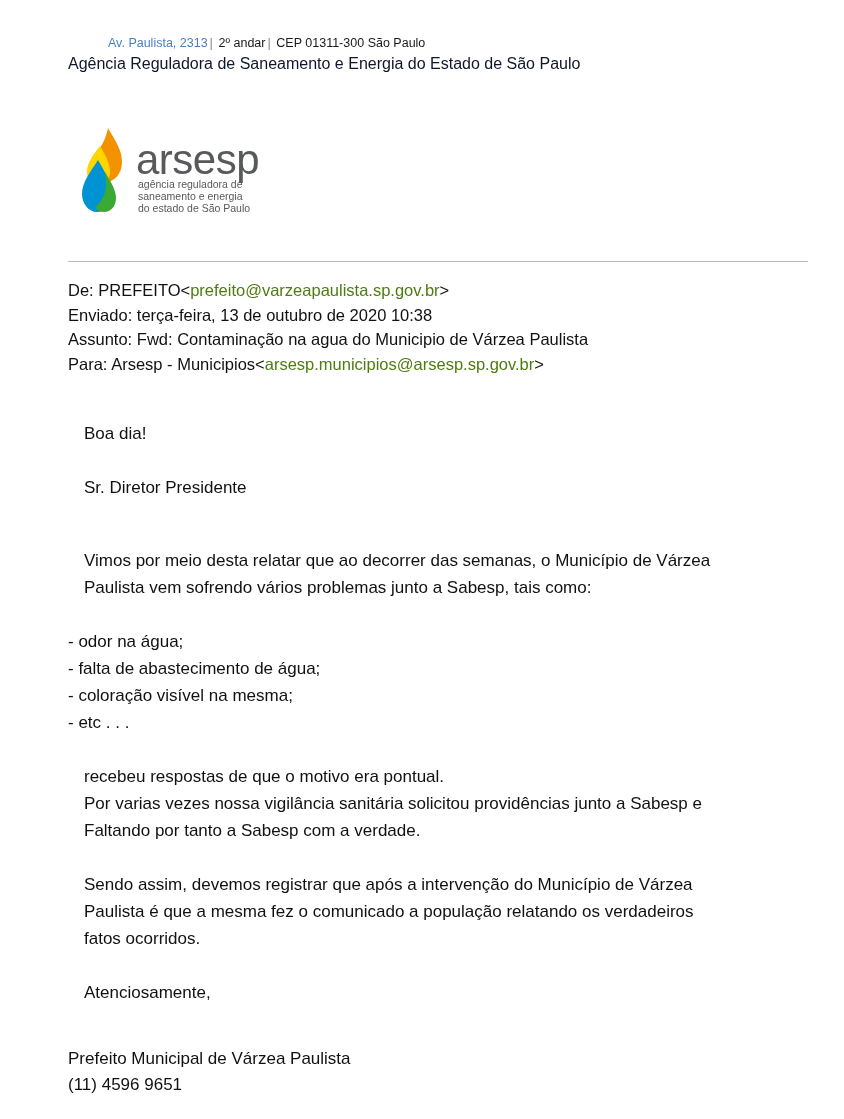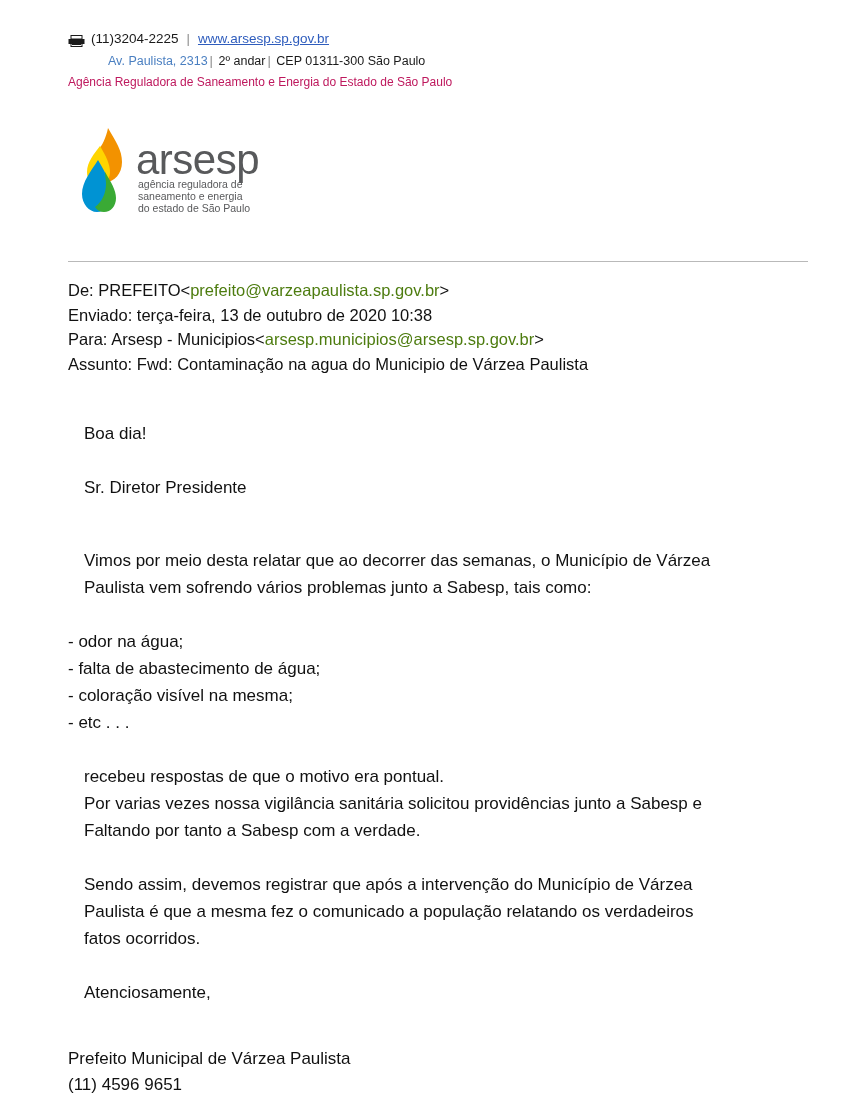--- a/index.html
+++ b/index.html
@@ -64,24 +64,24 @@
     line-height: 18px;
     margin-top: 4px;
     color: #1a1a1a;
     white-space: nowrap;
     margin-left: 40px;
   }
   .lh-addr-blue {
     color: #4a7fc1;
   }
   .lh-line3 {
-    font-size: 12px;
+    font-size: 16px;
     line-height: 18px;
     margin-top: 3px;
-    color: #be185d;
+    color: #0f172a;
     white-space: nowrap;
   }
 
   
   .logo-wrap {
     position: absolute;
     left: 78px;
     top: 120px;
     width: 300px;
     height: 100px;
@@ -142,33 +142,20 @@
     font-size: 17px;
     line-height: 26px;
   }
 </style>
 </head>
 <body>
 
 <div class="page">
 
   <div class="letterhead">
-    <div class="lh-line1">
-      <span class="printer-icon">
-        <svg width="17" height="12" viewBox="0 0 17 12" xmlns="http://www.w3.org/2000/svg">
-          <rect x="3" y="0.5" width="11" height="3.5" fill="none" stroke="#1a1a1a" stroke-width="1"></rect>
-          <rect x="0.5" y="4" width="16" height="5" fill="#1a1a1a"></rect>
-          <rect x="3" y="8" width="11" height="3.5" fill="none" stroke="#1a1a1a" stroke-width="1"></rect>
-          <rect x="4" y="9" width="9" height="1" fill="#1a1a1a"></rect>
-        </svg>
-      </span>
-      <span class="lh-phone">(11)3204-2225</span>
-      <span class="lh-sep">|</span>
-      <span class="lh-url">www.arsesp.sp.gov.br</span>
-    </div>
     <div class="lh-line2">
       <span class="lh-addr-blue">Av. Paulista, 2313</span><span class="lh-sep">|</span>
       <span>2º andar</span><span class="lh-sep">|</span>
       <span>CEP 01311-300</span>
       <span>São Paulo</span>
     </div>
     <div class="lh-line3">Agência Reguladora de Saneamento e Energia do Estado de São Paulo</div>
   </div>
 
   <div class="logo-wrap">
@@ -192,26 +179,26 @@
   <div class="headers">
     <div class="hdr-row">
       <span class="hdr-label">De:</span>
       <span>PREFEITO</span><span>&lt;</span><span class="hdr-email">prefeito@varzeapaulista.sp.gov.br</span><span>&gt;</span>
     </div>
     <div class="hdr-row">
       <span class="hdr-label">Enviado:</span>
       <span>terça-feira, 13 de outubro de 2020 10:38</span>
     </div>
     <div class="hdr-row">
+      <span class="hdr-label">Assunto:</span>
+      <span>Fwd: Contaminação na agua do Municipio de Várzea Paulista</span>
+    </div>
+    <div class="hdr-row">
       <span class="hdr-label">Para:</span>
       <span>Arsesp - Municipios</span><span>&lt;</span><span class="hdr-email">arsesp.municipios@arsesp.sp.gov.br</span><span>&gt;</span>
-    </div>
-    <div class="hdr-row">
-      <span class="hdr-label">Assunto:</span>
-      <span>Fwd: Contaminação na agua do Municipio de Várzea Paulista</span>
     </div>
   </div>
 
   <div class="body-text">
     <div class="para">Boa dia!</div>
     <div class="spacer-sm"></div>
     <div class="para">Sr. Diretor Presidente</div>
     <div class="spacer-lg"></div>
     <div class="para">Vimos por meio desta relatar que ao decorrer das semanas, o Município de Várzea</div>
     <div class="para">Paulista vem sofrendo vários problemas junto a Sabesp, tais como:</div>

